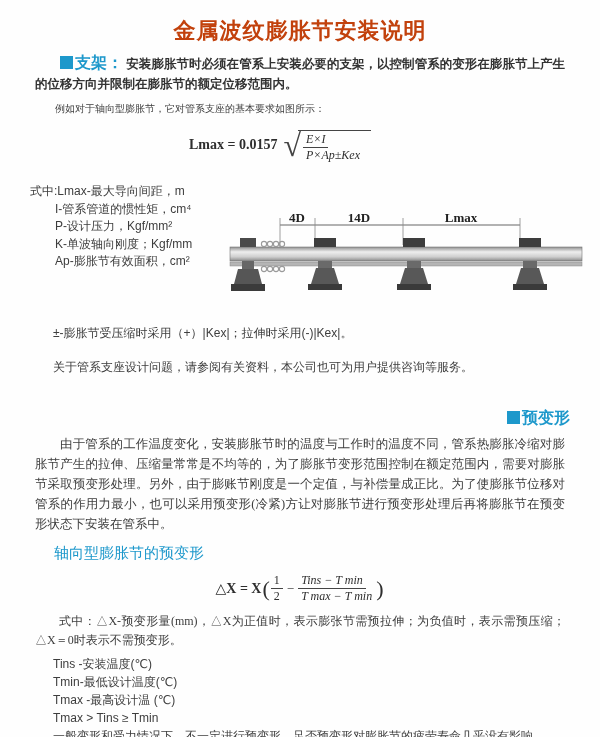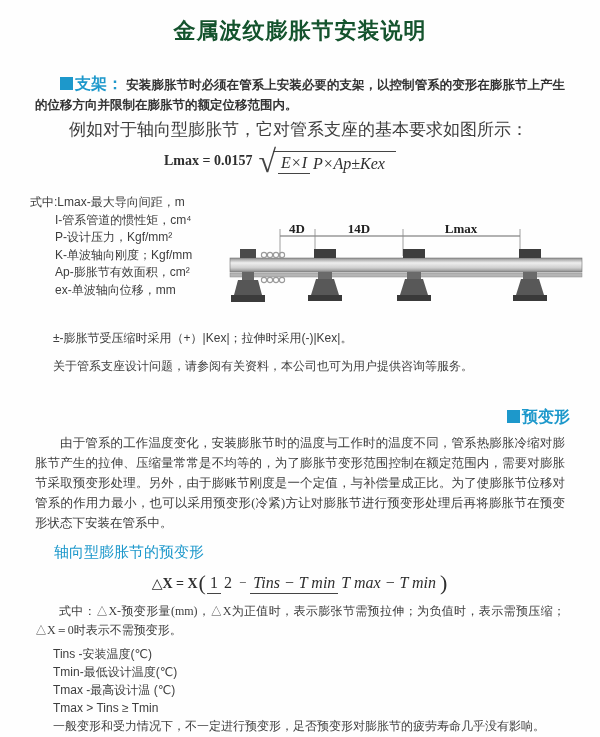--- a/index.html
+++ b/index.html
@@ -3,53 +3,53 @@
 <meta charset="utf-8">
 <style>
   html,body{margin:0;padding:0;}
   body{
     width:600px;height:737px;overflow:hidden;background:#fefefe;
     font-family:"Liberation Sans","DejaVu Sans",sans-serif;
     color:#3d3d3d;box-sizing:border-box;
   }
   .content{padding:14px 30px 0 30px;}
   .doc-title{
-    text-align:center;font-size:22px;font-weight:bold;color:#14532d;
-    letter-spacing:1px;margin:2px 0 28px 0;
+    text-align:center;font-size:22px;font-weight:bold;color:#c2410c;
+    letter-spacing:1px;margin:2px 0 7px 0;
   }
   .sec-head{color:var(--accent);font-size:16px;font-weight:bold;white-space:nowrap;}
   .sq{display:inline-block;width:13px;height:13px;background:var(--accent);
       margin-right:2px;vertical-align:-1px;}
   p{margin:5px;font-family:Liberation Serif, serif;}
   .para{font-size:12.5px;line-height:20px;text-align:justify;}
   .indent{text-indent:2em;}
   .bold{font-weight:bold;color:#333;}
-  .example{font-size:17px;line-height:20px;text-indent:2em;margin-top:2px;}
+  .example{font-size:10px;line-height:20px;text-indent:2em;margin-top:2px;}
 
   
   .formula{display:flex;justify-content:center;align-items:center;
            font-family:"Liberation Serif","DejaVu Serif",serif;color:#2e2e2e;}
   .f1{margin:8px 40px 20px 0;}
   .f-lhs{font-weight:bold;font-size:14px;margin-right:6px;}
   .rad{font-size:32px;font-weight:400;line-height:26px;margin-right:-3px;color:#444;}
   .sqrt-body{border-top:1.3px solid #444;padding:1px 8px 0 5px;margin-top:3px;}
-  .frac{display:inline-flex;flex-direction:row;align-items:center;
-        font-size:16px;font-style:italic;line-height:1.25;vertical-align:middle;}
+  .frac{display:inline-flex;flex-direction:column;align-items:flex-start;
+        font-size:12px;font-style:italic;line-height:1.25;vertical-align:middle;}
   .frac .ftop{border-bottom:1px solid #444;padding:0 3px;}
   .frac .fbot{padding:0 3px;}
   .f-paren{font-size:22px;font-weight:400;line-height:1;margin:0 1px;}
   .f-op{margin:0 4px;font-size:13px;}
   .f-var{font-weight:bold;font-size:14px;}
   .f2{margin:10px 0 8px 0;}
 
   
   .defs-wrap{position:relative;margin-top:2px;min-height:126px;}
   .def{font-size:12px;line-height:17.6px;}
   .def.ind{padding-left:25px;}
-  .note-line{font-size:12px;line-height:19px;padding-left:23px;margin-top:9px;}
+  .note-line{font-size:12px;line-height:19px;padding-left:23px;margin-top:15px;}
   .diagram{position:absolute;top:28px;right:-14px;width:356px;height:92px;}
 
   .h2{margin:31px 0 5px 0;text-align:right;}
   .sub-head{color:var(--accent);font-size:15px;font-weight:normal;}
   .axial-head{margin:10px 0 2px 24px;}
   .lateral-head{margin:8px 0 0 4px;}
   .item{font-size:12px;line-height:18px;padding-left:23px;}
   .item.first{line-height:19px;}
 </style>
 </head>
@@ -75,21 +75,20 @@
       </span>
     </span>
   </div>
 
   <div class="defs-wrap">
     <div class="def">式中:Lmax-最大导向间距，m</div>
     <div class="def ind">I-管系管道的惯性矩，cm⁴</div>
     <div class="def ind">P-设计压力，Kgf/mm²</div>
     <div class="def ind">K-单波轴向刚度；Kgf/mm</div>
     <div class="def ind">Ap-膨胀节有效面积，cm²</div>
-    <div class="def ind">ex-单波轴向位移，mm</div>
 
     <svg class="diagram" viewBox="0 0 356 92" xmlns="http://www.w3.org/2000/svg">
       <defs>
         <linearGradient id="pipeGrad" x1="0" y1="0" x2="0" y2="1">
           <stop offset="0" stop-color="#8f8f8f"></stop>
           <stop offset="0.35" stop-color="#eeeeee"></stop>
           <stop offset="0.7" stop-color="#cfcfcf"></stop>
           <stop offset="1" stop-color="#8a8a8a"></stop>
         </linearGradient>
       </defs>

